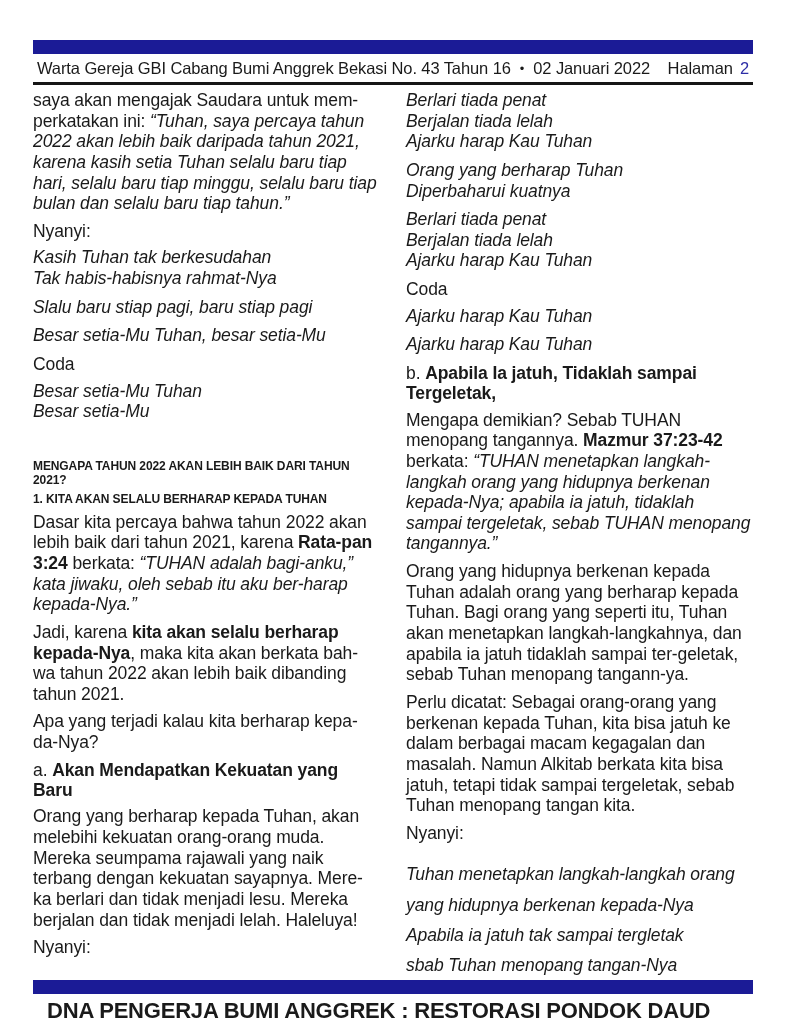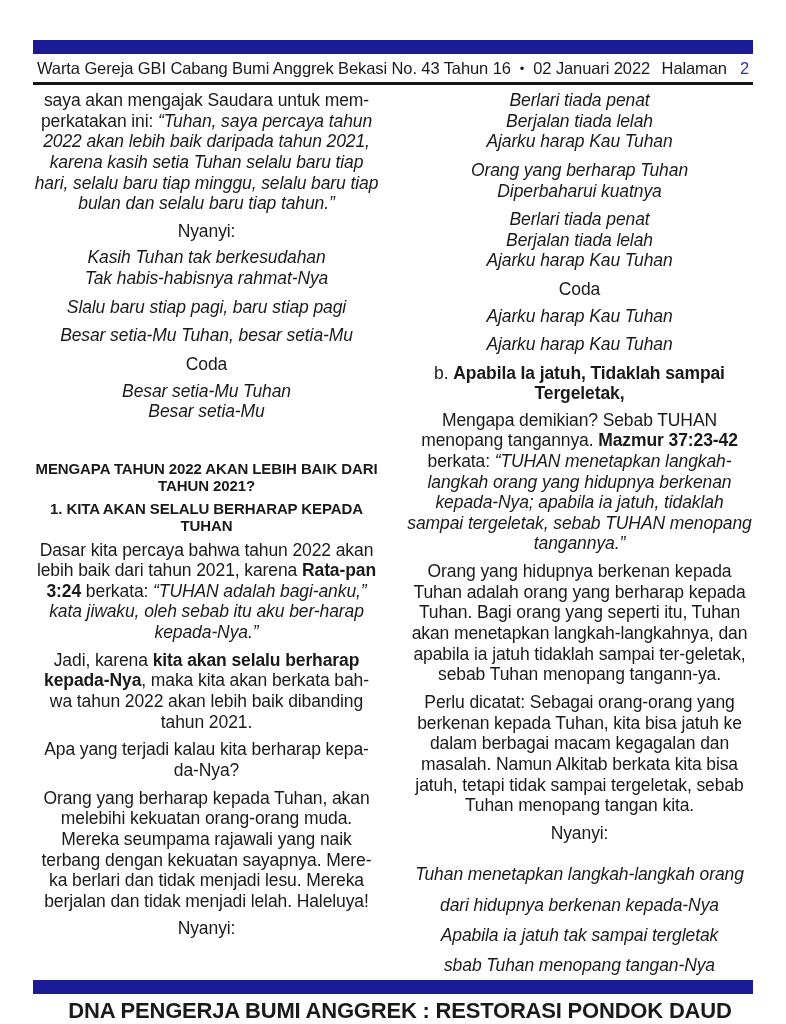--- a/index.html
+++ b/index.html
@@ -5,53 +5,52 @@
   html,body{margin:0;padding:0;background:#fff;}
   .page{
     position:relative;
     width:786px;height:1024px;
     background:#fff;
     font-family:"Liberation Sans","DejaVu Sans",sans-serif;
     color:var(--text,#1a1a1a);
     display:flex;flex-direction:column;
     overflow:hidden;
     box-sizing:border-box;
-    text-align:center;
   }
   
   .page-header{padding:40px 33px 0 33px;}
   .topbar{height:14px;background:var(--accent,#1b1b96);}
   .header-row{
     display:flex;justify-content:space-between;align-items:baseline;
     font-size:16.5px;
     padding:5px 4px 4px 4px;
     border-bottom:3px solid #151515;
     letter-spacing:-0.1px;
     white-space:nowrap;
   }
   .header-left{display:flex;gap:9px;align-items:baseline;}
   .bullet{font-size:13px;transform:translateY(-1px);}
-  .header-right{display:flex;gap:13px;align-items:baseline;}
+  .header-right{display:flex;gap:7px;align-items:baseline;}
   .pagenum{color:var(--pageblue,#2e2ea6);}
   
   .columns{
     flex:1;
     display:flex;gap:26px;
     padding:5px 33px 0 33px;
     font-size:17.5px;line-height:1.18;
     letter-spacing:-0.1px;
     overflow:hidden;
   }
   .col{flex:1;min-width:0;}
   .col p{margin:0 0 7px 0;}
   p.body{margin-bottom:7px;}
   p.label{margin:1px 0 6px 0;}
   p.song{font-style:italic;margin:0 0 8px 0;}
   p.song-wide{font-style:italic;line-height:1.72;margin:16px 0 4px 0;}
-  p.heading{font-weight:bold;font-size:15px;line-height:1.16;margin:0 0 5px 0;}
+  p.heading{font-weight:bold;font-size:12px;line-height:1.16;margin:0 0 5px 0;}
   p.subheading{margin:2px 0 6px 0;line-height:1.16;}
   .spacer{height:30px;}
   .run-r{font-style:normal;font-weight:normal;}
   .run-b{font-weight:bold;}
   .run-i{font-style:italic;}
   
   .page-footer{padding:0 33px 0 33px;}
   .botbar{height:14px;background:var(--accent,#1b1b96);}
   .footer-text{
     font-weight:bold;font-size:22px;
@@ -87,36 +86,37 @@
         <p class="song"><span>Slalu baru stiap pagi, baru stiap pagi</span></p>
         <p class="song"><span>Besar setia-Mu Tuhan, besar setia-Mu</span></p>
         <p class="label"><span class="run-r">Coda</span></p>
         <p class="song"><span>Besar setia-Mu Tuhan</span><br><span>Besar setia-Mu</span></p>
         <div class="spacer"></div>
         <p class="heading"><span class="run-b">MENGAPA TAHUN 2022 AKAN LEBIH BAIK DARI TAHUN 2021?</span></p>
         <p class="heading"><span class="run-b">1. KITA AKAN SELALU BERHARAP KEPADA TUHAN</span></p>
         <p class="body"><span class="run-r">Dasar kita percaya bahwa tahun 2022 akan lebih baik dari tahun 2021, karena </span><span class="run-b">Rata-pan 3:24</span><span class="run-r"> berkata:  </span><span class="run-i">“TUHAN adalah bagi-anku,” kata jiwaku, oleh sebab itu aku ber-harap kepada-Nya.”</span></p>
         <p class="body"><span class="run-r">Jadi, karena </span><span class="run-b">kita akan selalu berharap kepada-Nya</span><span class="run-r">, maka kita akan berkata bah-wa tahun 2022 akan lebih baik dibanding tahun 2021.</span></p>
         <p class="body"><span class="run-r">Apa yang terjadi kalau kita berharap kepa-da-Nya?</span></p>
+        <p class="subheading"><span class="run-r">a. </span><span class="run-b">Akan Mendapatkan Kekuatan yang Baru</span></p>
         <p class="body"><span class="run-r">Orang yang berharap kepada Tuhan, akan melebihi kekuatan orang-orang muda. Mereka seumpama rajawali yang naik terbang dengan kekuatan sayapnya. Mere-ka berlari dan tidak menjadi lesu. Mereka berjalan dan tidak menjadi lelah. Haleluya!</span></p>
         <p class="label"><span class="run-r">Nyanyi:</span></p>
       </div>
     <div class="col" id="col-right">
         <p class="song"><span>Berlari tiada penat</span><br><span>Berjalan tiada lelah</span><br><span>Ajarku harap Kau Tuhan</span></p>
         <p class="song"><span>Orang yang berharap Tuhan</span><br><span>Diperbaharui kuatnya</span><br></p>
         <p class="song"><span>Berlari tiada penat</span><br><span>Berjalan tiada lelah</span><br><span>Ajarku harap Kau Tuhan</span></p>
         <p class="label"><span class="run-r">Coda</span></p>
         <p class="song"><span>Ajarku harap Kau Tuhan</span></p>
         <p class="song"><span>Ajarku harap Kau Tuhan</span></p>
         <p class="subheading"><span class="run-r">b. </span><span class="run-b">Apabila Ia jatuh, Tidaklah sampai Tergeletak,</span></p>
         <p class="body"><span class="run-r">Mengapa demikian? Sebab TUHAN menopang tangannya. </span><span class="run-b">Mazmur 37:23-42</span><span class="run-r"> berkata:  </span><span class="run-i">“TUHAN menetapkan langkah-langkah orang yang hidupnya berkenan kepada-Nya; apabila ia jatuh, tidaklah sampai tergeletak, sebab TUHAN menopang tangannya.”</span></p>
         <p class="body"><span class="run-r">Orang yang hidupnya berkenan kepada Tuhan adalah orang yang berharap kepada Tuhan. Bagi orang yang seperti itu, Tuhan akan menetapkan langkah-langkahnya, dan apabila ia jatuh tidaklah sampai ter-geletak, sebab Tuhan menopang tangann-ya.</span></p>
         <p class="body"><span class="run-r">Perlu dicatat: Sebagai orang-orang yang berkenan kepada Tuhan, kita bisa jatuh ke dalam berbagai macam kegagalan dan masalah. Namun Alkitab berkata kita bisa jatuh, tetapi tidak sampai tergeletak, sebab Tuhan menopang tangan kita.</span></p>
         <p class="label"><span class="run-r">Nyanyi:</span></p>
-        <p class="song-wide"><span>Tuhan menetapkan langkah-langkah orang</span><br><span>dari hidupnya berkenan kepada-Nya</span><br><span>Apabila ia jatuh tak sampai tergletak</span><br><span>sbab Tuhan menopang tangan-Nya</span></p>
+        <p class="song-wide"><span>Tuhan menetapkan langkah-langkah orang</span><br><span>yang hidupnya berkenan kepada-Nya</span><br><span>Apabila ia jatuh tak sampai tergletak</span><br><span>sbab Tuhan menopang tangan-Nya</span></p>
       </div>
   </main>
 
   <footer class="page-footer">
     <div class="botbar"></div>
     <div class="footer-text">DNA PENGERJA BUMI ANGGREK : RESTORASI PONDOK DAUD</div>
   </footer>
 
 </div>
 

